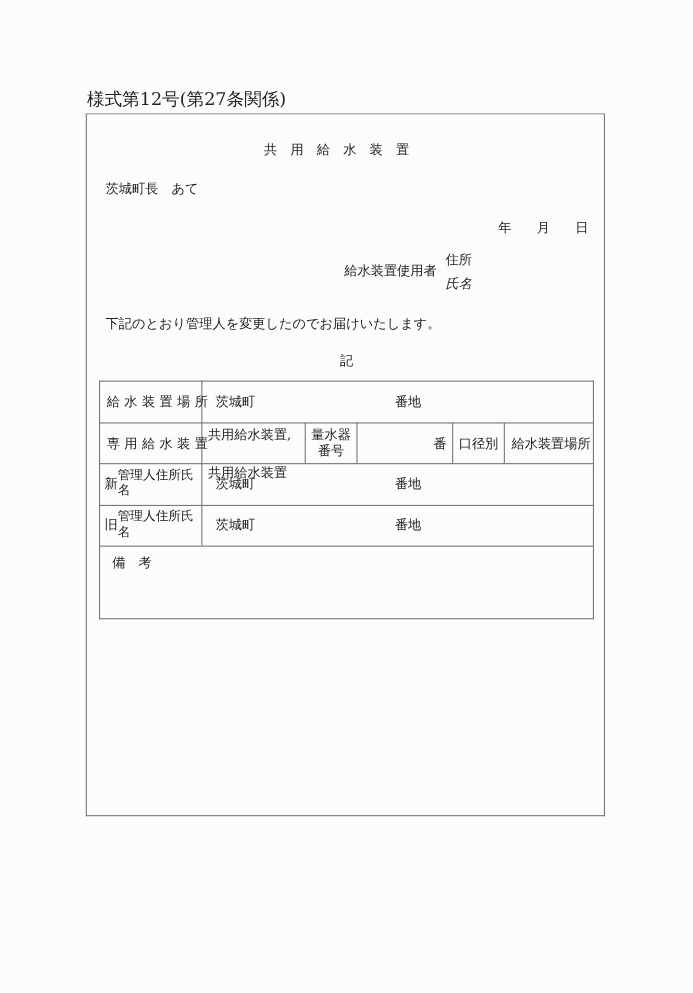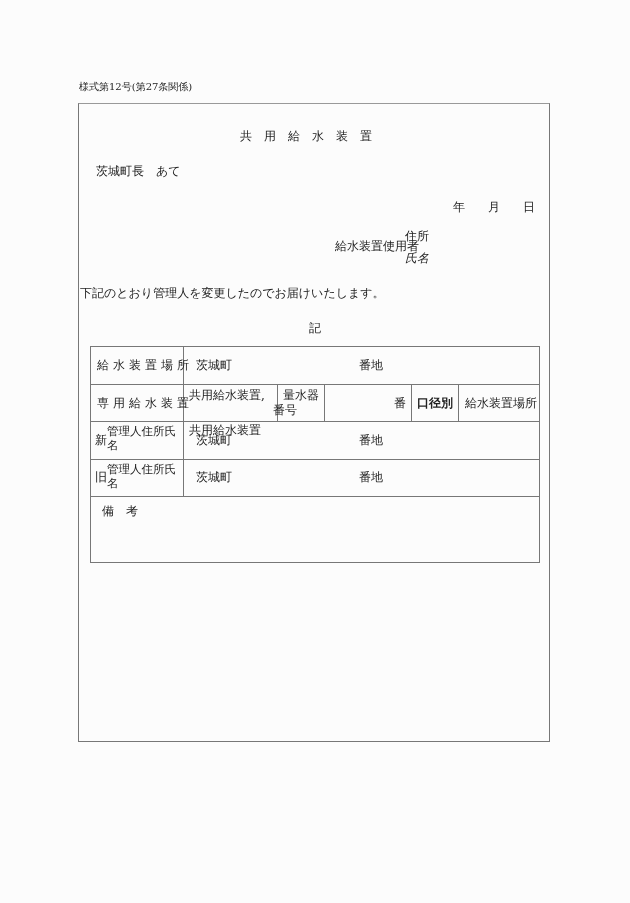--- a/index.html
+++ b/index.html
@@ -10,37 +10,37 @@
   .hline { position:absolute; height:1px; background:#777; }
   .vline { position:absolute; width:1px; background:#777; }
   .spaced { letter-spacing:4px; }
   .title { letter-spacing:12px; }
   .u { }
   .small { font-size:11.5px; }
 </style>
 </head>
 <body>
 
-<div class="abs" style="left:79px;top:82px;font-size:10px;">様式第12号(第27条関係)</div>
+<div class="abs" style="left:79px;top:82px;font-size:16px;">様式第12号(第27条関係)</div>
 
 <div class="frame"></div>
 
 <div class="abs title" style="left:240px;top:130px;font-size:12px;">共用給水装置</div>
 
 <div class="abs" style="left:96px;top:165px;">茨城町長　あて</div>
 
 <div class="abs" style="left:453px;top:201px;">年</div>
 <div class="abs" style="left:488px;top:201px;">月</div>
 <div class="abs" style="left:523px;top:201px;">日</div>
 
-<div class="abs" style="left:313px;top:240px;margin-left:22px;">給水装置使用者</div>
+<div class="abs" style="left:313px;top:240px;">給水装置使用者</div>
 <div class="abs" style="left:405px;top:230px;">住所</div>
 <div class="abs" style="left:405px;top:252px;font-style:italic;">氏名</div>
 
-<div class="abs" style="left:80px;top:288px;font-family:Liberation Mono, monospace;">下記のとおり管理人を変更したのでお届けいたします。</div>
+<div class="abs" style="left:96px;top:288px;">下記のとおり管理人を変更したのでお届けいたします。</div>
 <div class="abs" style="left:309px;top:322px;">記</div>
 
 <div>
   <div class="hline" style="left:90px;top:346px;width:450px;"></div>
   <div class="hline" style="left:90px;top:384px;width:450px;"></div>
   <div class="hline" style="left:90px;top:421px;width:450px;"></div>
   <div class="hline" style="left:90px;top:459px;width:450px;"></div>
   <div class="hline" style="left:90px;top:496px;width:450px;"></div>
   <div class="hline" style="left:90px;top:562px;width:450px;"></div>
   <div class="vline" style="left:90px;top:346px;height:217px;"></div>
@@ -53,23 +53,23 @@
 </div>
 
 <div class="abs spaced" style="left:97px;top:359px;">給水装置場所</div>
 <div class="abs" style="left:196px;top:359px;">茨城町</div>
 <div class="abs" style="left:359px;top:359px;">番地</div>
 
 <div class="abs spaced" style="left:97px;top:397px;">専用給水装置</div>
 <div class="abs" style="left:189px;top:389px;">共用給水装置,</div>
 <div class="abs" style="left:189px;top:404px;margin-top:20px;">共用給水装置</div>
 <div class="abs" style="left:283px;top:389px;">量水器</div>
-<div class="abs" style="left:273px;top:404px;">番号</div>
+<div class="abs" style="left:289px;top:404px;">番号</div>
 <div class="abs" style="left:394px;top:397px;">番</div>
-<div class="abs" style="left:417px;top:397px;font-weight:bold;">口径別</div>
+<div class="abs" style="left:417px;top:397px;">口径別</div>
 <div class="abs" style="left:465px;top:397px;">給水装置場所</div>
 
 <div class="abs" style="left:95px;top:434px;">新</div>
 <div class="abs small" style="left:107px;top:426px;">管理人住所氏</div>
 <div class="abs small" style="left:107px;top:440px;">名</div>
 <div class="abs" style="left:196px;top:434px;">茨城町</div>
 <div class="abs" style="left:359px;top:434px;">番地</div>
 
 <div class="abs" style="left:95px;top:471px;">旧</div>
 <div class="abs small" style="left:107px;top:464px;">管理人住所氏</div>

